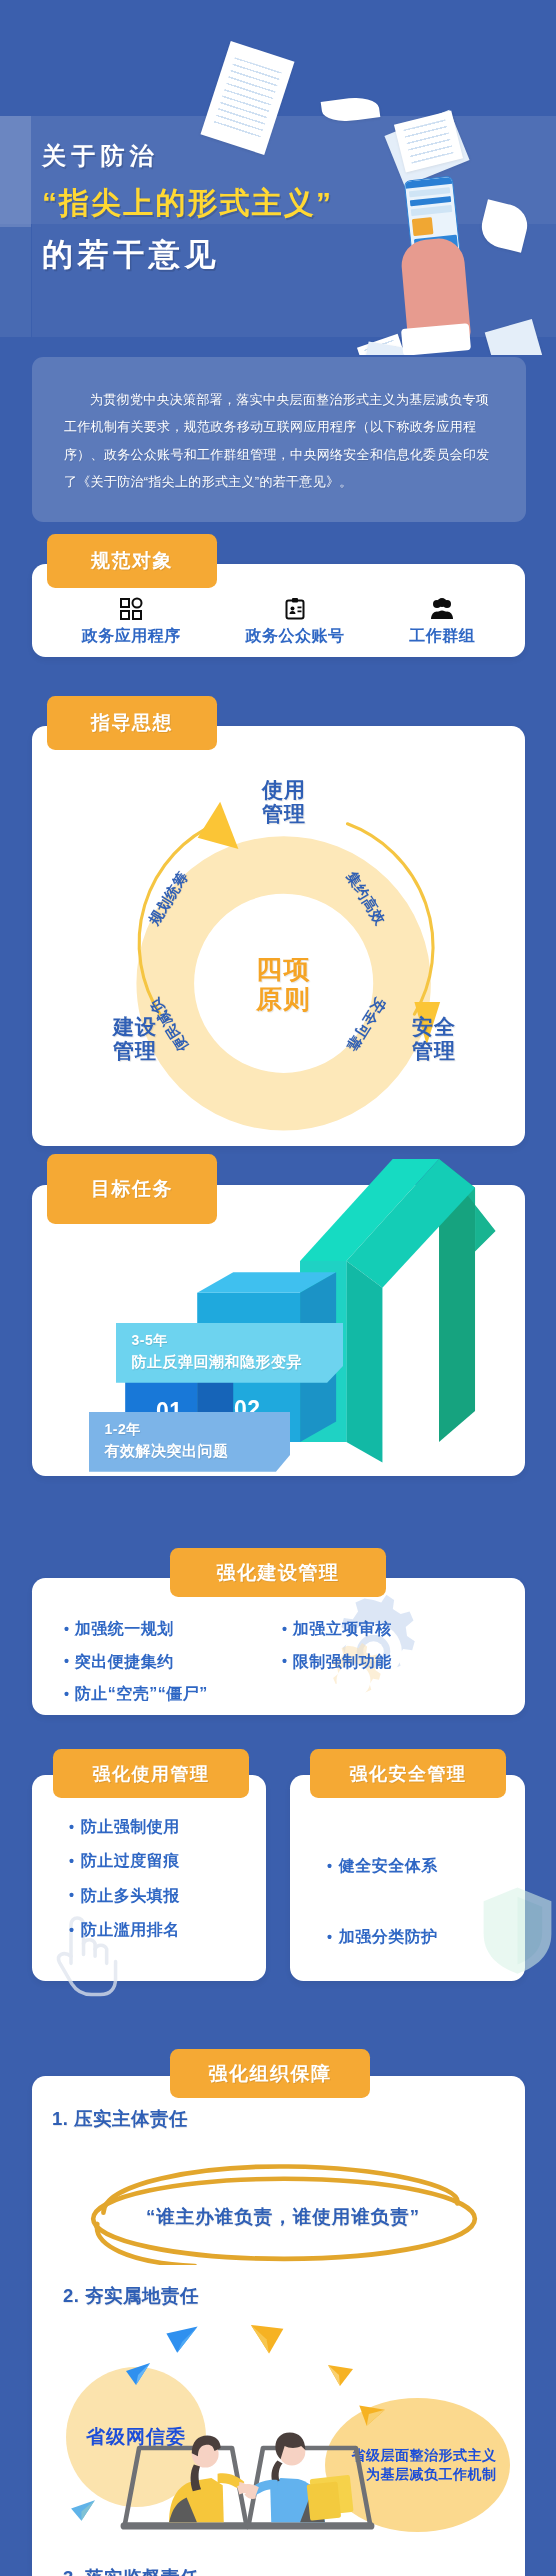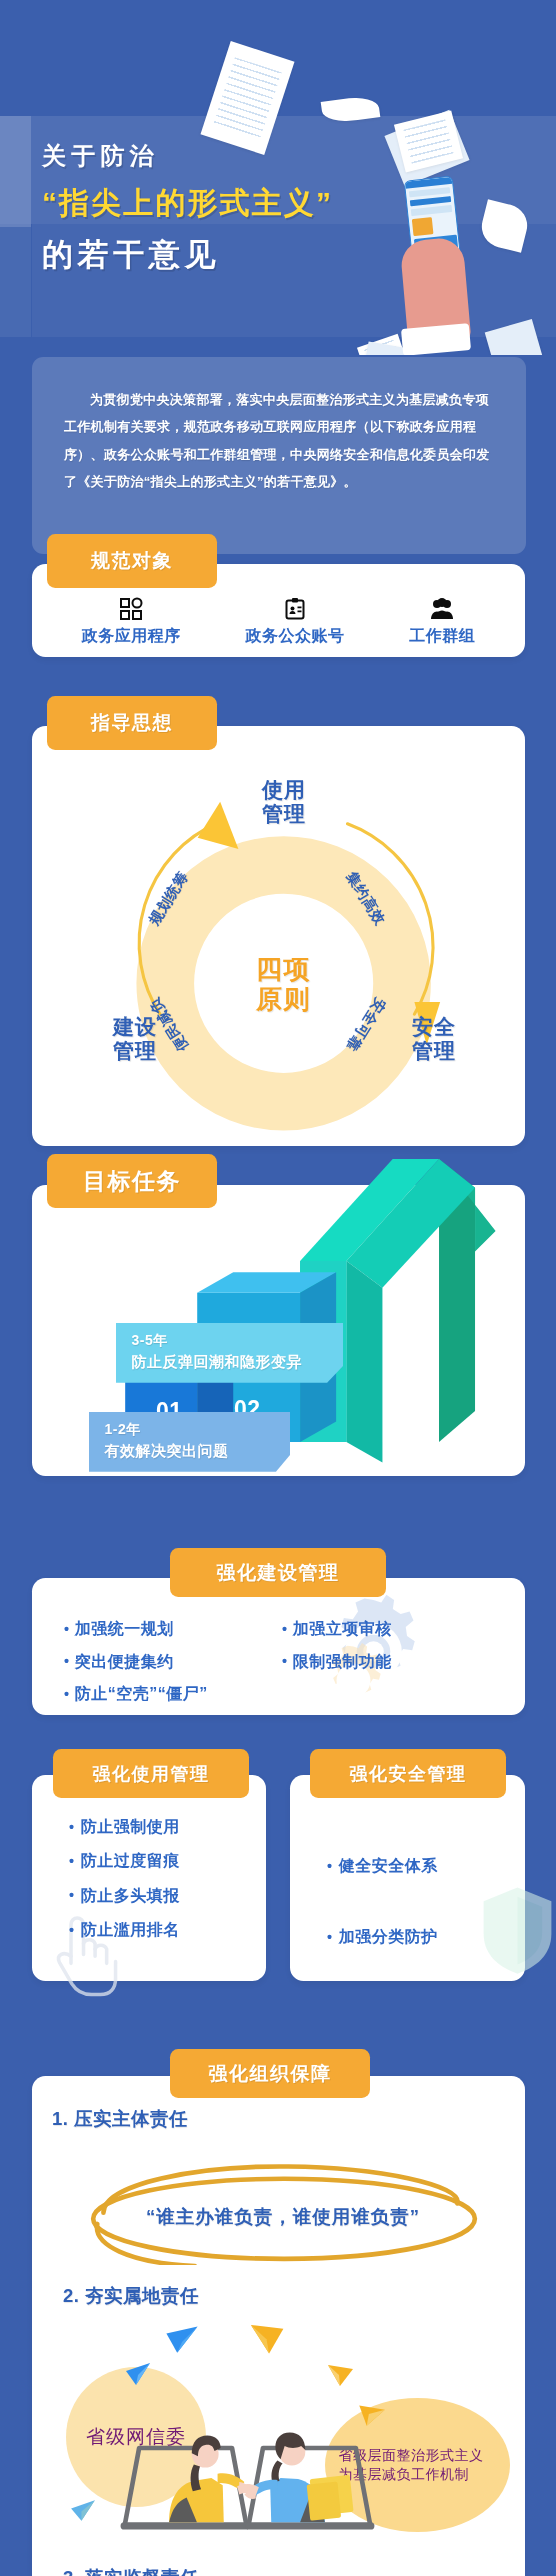--- a/index.html
+++ b/index.html
@@ -65,24 +65,23 @@
     box-shadow:0 2.1px 6.2px rgba(0,0,0,.06);
   }
   .badge {
     position:absolute; background:#f5a934; color:#fff; border-radius:8.2px;
     font-weight:bold; display:flex; align-items:center; justify-content:center;
     letter-spacing:1.5px; text-shadow:1px 1px 0 rgba(0,0,0,.09); z-index:4;
   }
 
   
   .intro {
-    position:absolute; left:32px; top:357px; width:494px; height:197px;
+    position:absolute; left:32px; top:357px; width:494px; height:165px;
     background:rgba(255,255,255,.17); border-radius:11.3px;
     padding:29px 32px 4px 32px;
-    font-weight:bold;
   }
   .intro p {
     color:#ffffff; font-size:13px; line-height:2.1; text-indent:2em;
     letter-spacing:0.3px; text-shadow:0.5px 0.5px 1px rgba(0,0,0,.12);
   }
   .objects-card { left:32px; top:564px; width:493px; height:93px; }
   .objects-badge { left:47px; top:534px; width:170px; height:54px; font-size:19px; }
   .objects-row {
     position:absolute; left:32px; top:587px; width:493px; height:70px;
     display:flex; align-items:center; justify-content:space-around; padding:0 17.5px;
@@ -114,21 +113,21 @@
     position:absolute; color:#2f5fb5; font-weight:bold; font-size:14.4px;
     letter-spacing:0.5px; white-space:nowrap; text-shadow:0.5px 0.5px 1px rgba(0,0,0,.10);
   }
   .p-tl { left:107px; top:163px; transform:rotate(-58deg); }
   .p-tr { left:304px; top:163px; transform:rotate(58deg);  }
   .p-bl { left:107px; top:289px; transform:rotate(-122deg);}
   .p-br { left:304px; top:289px; transform:rotate(122deg); }
 
   
   .goal-card { left:32px; top:1185px; width:493px; height:291px; }
-  .goal-badge { left:47px; top:1154px; width:170px; height:54px; font-size:23px; }
+  .goal-badge { left:47px; top:1154px; width:170px; height:70px; font-size:19px; }
   .goal-stage { position:absolute; left:32px; top:1123px; width:493px; height:355px; }
   .goal-chip {
     position:absolute; padding:9.3px 13.4px 10.3px 15.5px; color:#fff;
     font-weight:bold; text-shadow:0.5px 0.5px 1px rgba(0,0,0,.13);
   }
   .chip2 { left:84px; top:200px; width:227px; background:#6dd3ef;
            clip-path:polygon(0 0,100% 0,100% 72%,93% 100%,0 100%); }
   .chip1 { left:57px; top:289px; width:201px; background:#7cb4e8;
            clip-path:polygon(0 0,100% 0,100% 72%,93% 100%,0 100%); }
   .chip-yr { font-size:14px; letter-spacing:0.5px; }
@@ -176,21 +175,21 @@
 
   .quote-wrap { position:absolute; left:72px; top:2147px; width:422px; height:118px; }
   .quote-txt {
     position:absolute; left:0; top:57px; width:422px; text-align:center;
     color:#2f5fb5; font-weight:bold; font-size:18.5px; letter-spacing:1px;
     text-shadow:0.5px 0.5px 1px rgba(0,0,0,.10);
   }
 
   .bubble {
     position:absolute; border-radius:50%; display:flex; align-items:center;
-    justify-content:center; text-align:left; color:#701a75; font-weight:normal;
+    justify-content:center; text-align:right; color:#1d4ed8; font-weight:bold;
   }
   .bub-left  { left:66px; top:2367px; width:140px; height:140px;
                background:#fbe3ad; font-size:19px; letter-spacing:1px; }
   .bub-right { left:325px; top:2398px; width:185px; height:134px;
                background:#fbd98e; font-size:14px; line-height:1.35;
                letter-spacing:0.5px; padding:0 13.4px; }
 </style>
 </head>
 <body>
 

